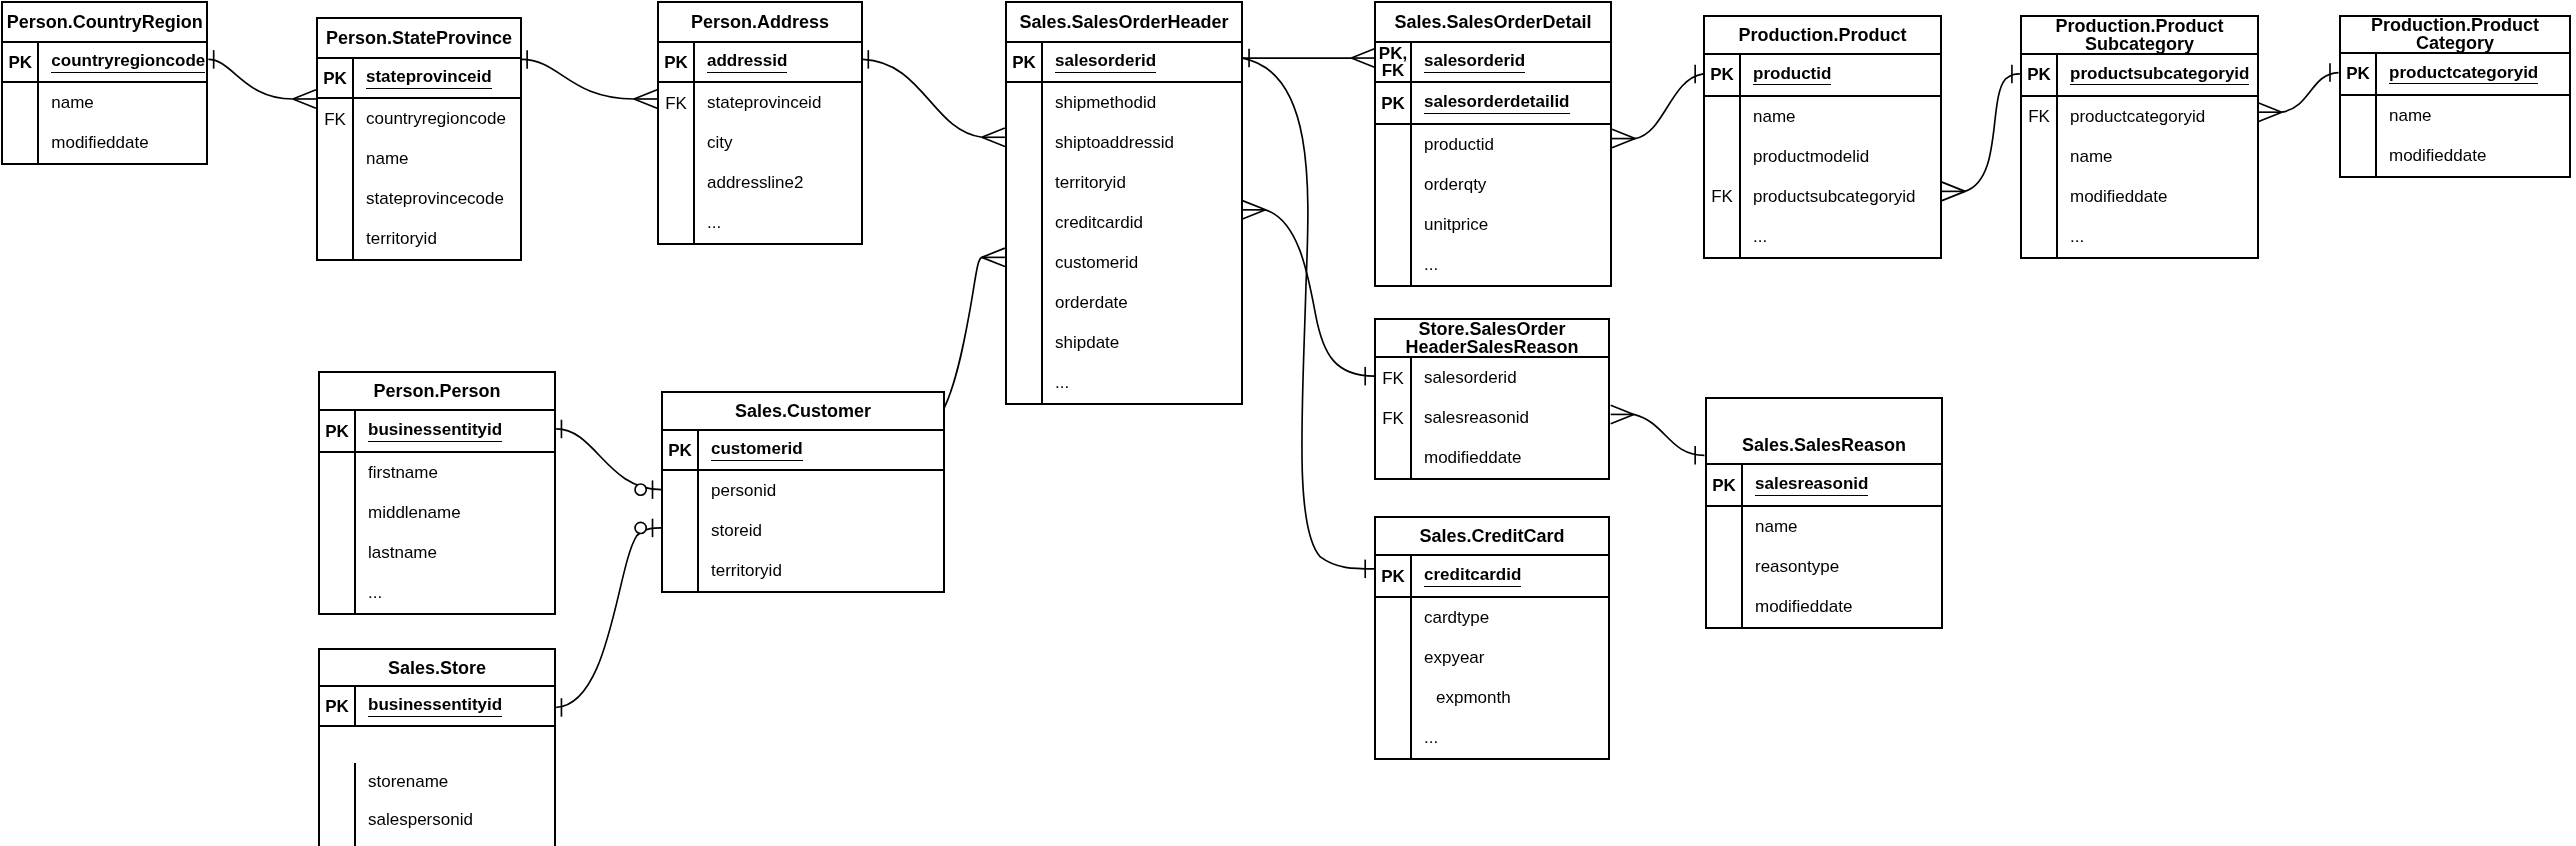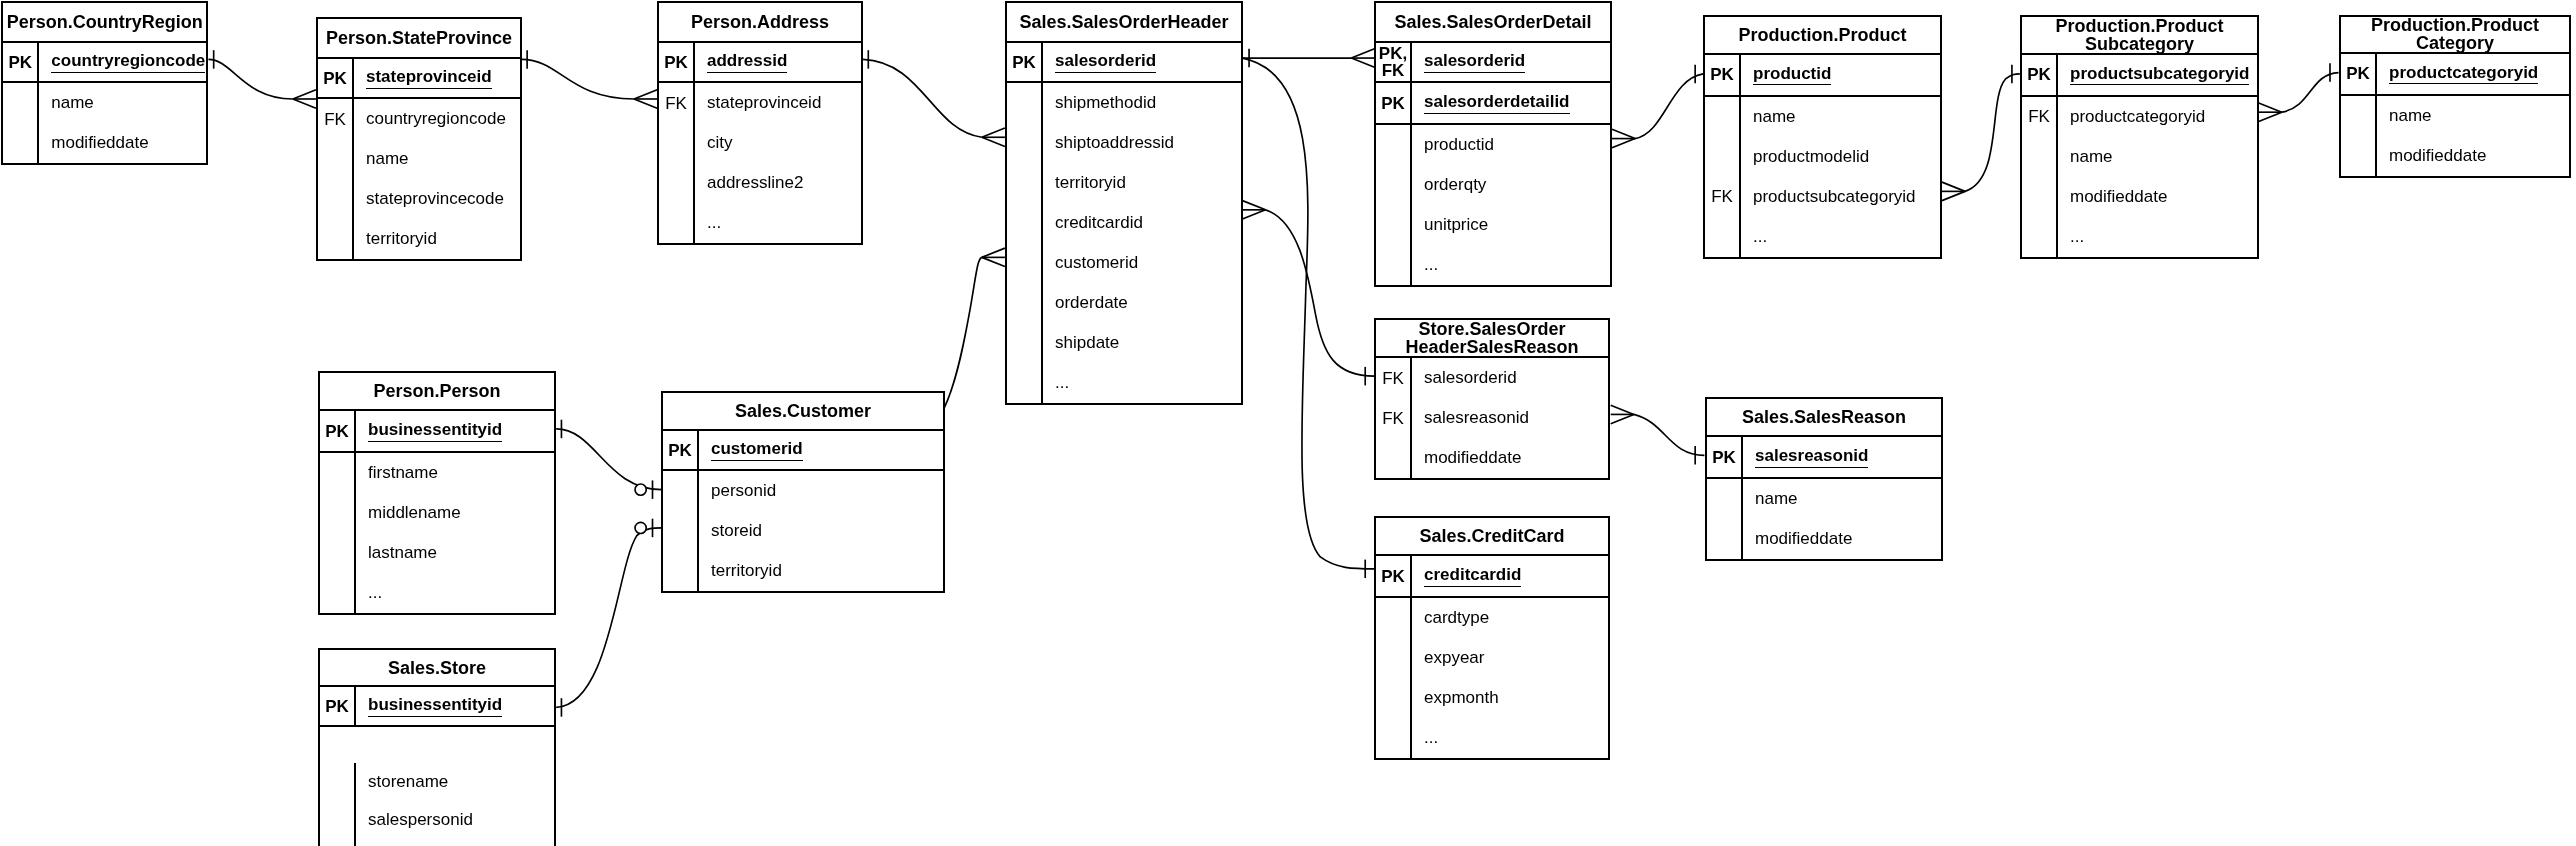--- a/index.html
+++ b/index.html
@@ -626,53 +626,59 @@
             <div class="name-cell">
               <span class="fname">cardtype</span>
             </div>
           </div>
           <div class="tbl-row" style="height: 40px;">
             <div class="key-cell"></div>
             <div class="name-cell">
               <span class="fname">expyear</span>
             </div>
           </div>
-          <div class="tbl-row" style="height: 40px;">
+          <div class="tbl-row" style="height: 40px; gap: 12px;">
             <div class="key-cell"></div>
             <div class="name-cell">
               <span class="fname">expmonth</span>
             </div>
           </div>
           <div class="tbl-row" style="height: 40px;">
             <div class="key-cell"></div>
             <div class="name-cell">
               <span class="fname">...</span>
             </div>
           </div>
         </div>
       </div>
       <div class="erd-table" style="left: 1705px; top: 397px; width: 238px;">
-        <div class="tbl-title" style="height: 38px;">
+        <div class="tbl-title" style="height: 38px; margin-top: 28px;">
           <div class="tline">Sales.SalesReason</div>
         </div>
         <div class="tbl-section sec-border">
           <div class="tbl-row" style="height: 40px;">
             <div class="key-cell bold">
               <div>PK</div>
             </div>
             <div class="name-cell">
               <span class="fname u">salesreasonid</span>
             </div>
           </div>
         </div>
         <div class="tbl-section">
           <div class="tbl-row" style="height: 40px;">
             <div class="key-cell"></div>
             <div class="name-cell">
               <span class="fname">name</span>
+            </div>
+          </div>
+          <div class="tbl-row" style="height: 40px;">
+            <div class="key-cell"></div>
+            <div class="name-cell">
+              <span class="fname">reasontype</span>
             </div>
           </div>
           <div class="tbl-row" style="height: 40px;">
             <div class="key-cell"></div>
             <div class="name-cell">
               <span class="fname">modifieddate</span>
             </div>
           </div>
         </div>
       </div>

